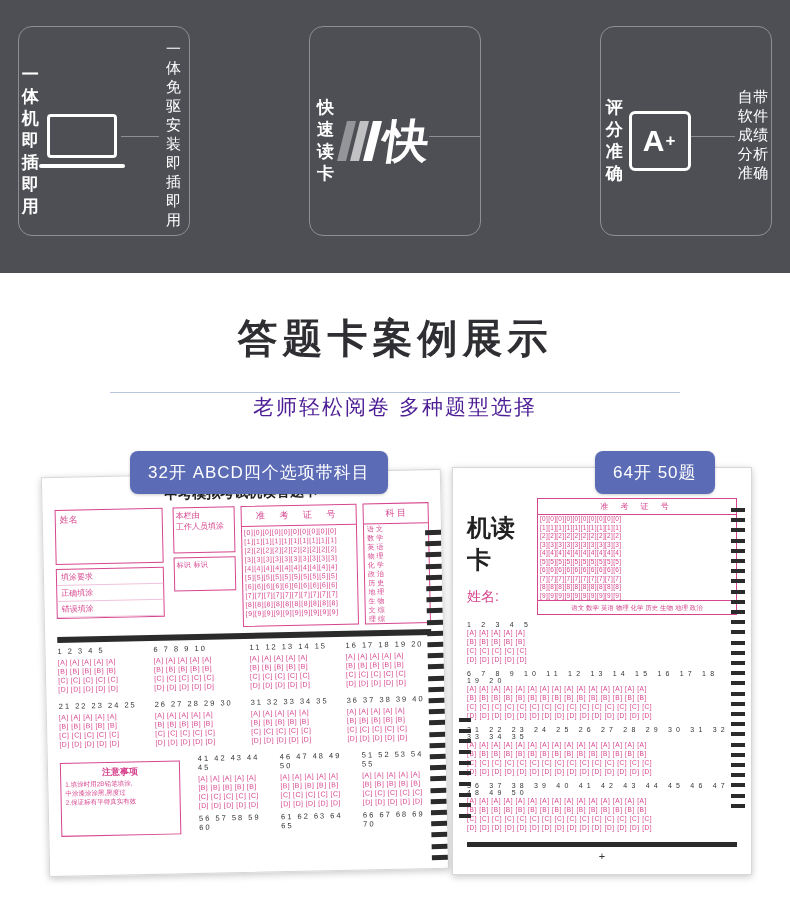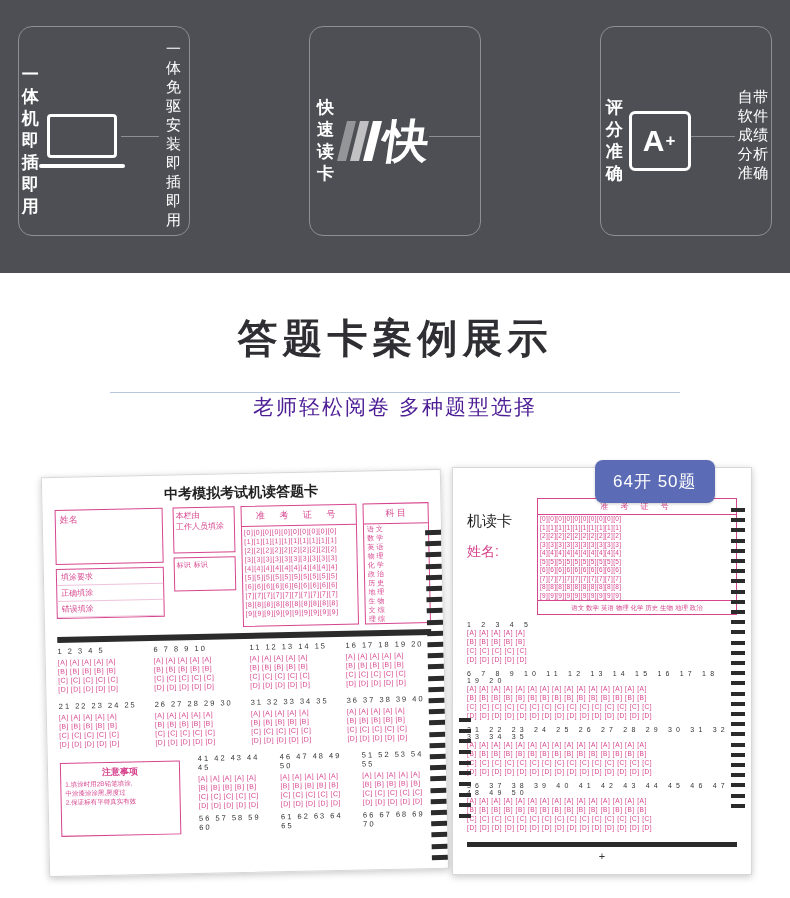--- a/index.html
+++ b/index.html
@@ -146,21 +146,21 @@
     background: #5b6bb5;
     color: #fff;
     font-size: 17px;
     border-radius: 8px;
     padding: 10px 18px;
     letter-spacing: 1px;
     z-index: 5;
     box-shadow: 0 1px 3px rgba(0,0,0,.2);
   }
   .badge-left { left: 130px; top: 0px; }
-  .badge-right { left: 595px; top: 9px; }
+  .badge-right { left: 595px; top: 0px; }
 
   .sheet {
     position: absolute;
     background: #ffffff;
     border: 1px solid #d8d8d8;
     box-shadow: 0 2px 7px rgba(0,0,0,.22);
     overflow: hidden;
   }
   .sheet-left {
     left: 45px; top: 22px; width: 400px; height: 400px;
@@ -222,21 +222,21 @@
     position: absolute; right: 0; top: 60px; width: 16px; height: 330px;
     display: flex; flex-direction: column; justify-content: space-between;
   }
   .edge-marks i { display: block; height: 5px; background: #2b2b2b; }
 
   
   .r-inner { padding: 16px 14px; height: 100%; position: relative; }
   .r-cross { text-align: center; font-size: 11px; color: #333; line-height: 6px; }
   .r-head { display: flex; margin-top: 8px; }
   .r-title {
-    font-size: 15px; font-weight: normal; color: #222; width: 70px;
+    font-size: 24px; font-weight: bold; color: #222; width: 70px;
     font-family: "Liberation Serif", serif; padding-top: 14px;
   }
   .r-name { font-size: 14px; color: #d6468e; margin-top: 12px; }
   .r-numbox { flex: 1; border: 1px solid #d6468e; }
   .r-numbox .hdr { font-size: 8px; color: #d6468e; text-align: center; letter-spacing: 5px; border-bottom: 1px solid #d6468e; padding: 2px 0; }
   .r-numbox .drow { font-size: 6.5px; color: #d6468e; line-height: 8.5px; letter-spacing: .3px; white-space: nowrap; padding-left: 2px; }
   .r-sub { font-size: 6.5px; color: #d6468e; line-height: 9px; border-top: 1px solid #d6468e; padding: 2px; text-align: center; }
   .r-ans { margin-top: 6px; }
   .r-ans .nums { font-size: 7px; color: #333; letter-spacing: 4.2px; }
   .r-ans .opt { font-size: 6.5px; color: #d6468e; line-height: 9px; letter-spacing: .6px; white-space: nowrap; }
@@ -310,20 +310,21 @@
 </div>
 
 <div class="mid">
   <h1>答题卡案例展示</h1>
   <div class="rule"></div>
   <div class="sub">老师轻松阅卷 多种题型选择</div>
 </div>
 
 <div class="samples">
 
+  <div class="badge badge-left">32开  ABCD四个选项带科目</div>
   <div class="badge badge-right">64开  50题</div>
 
   <div class="sheet sheet-left">
     <div class="l-title">中考模拟考试机读答题卡</div>
 
     <div class="l-top">
       <div style="width:112px;">
         <div class="lbox l-name">
           <div class="lbl">姓名</div>
           <div class="blank"></div>

